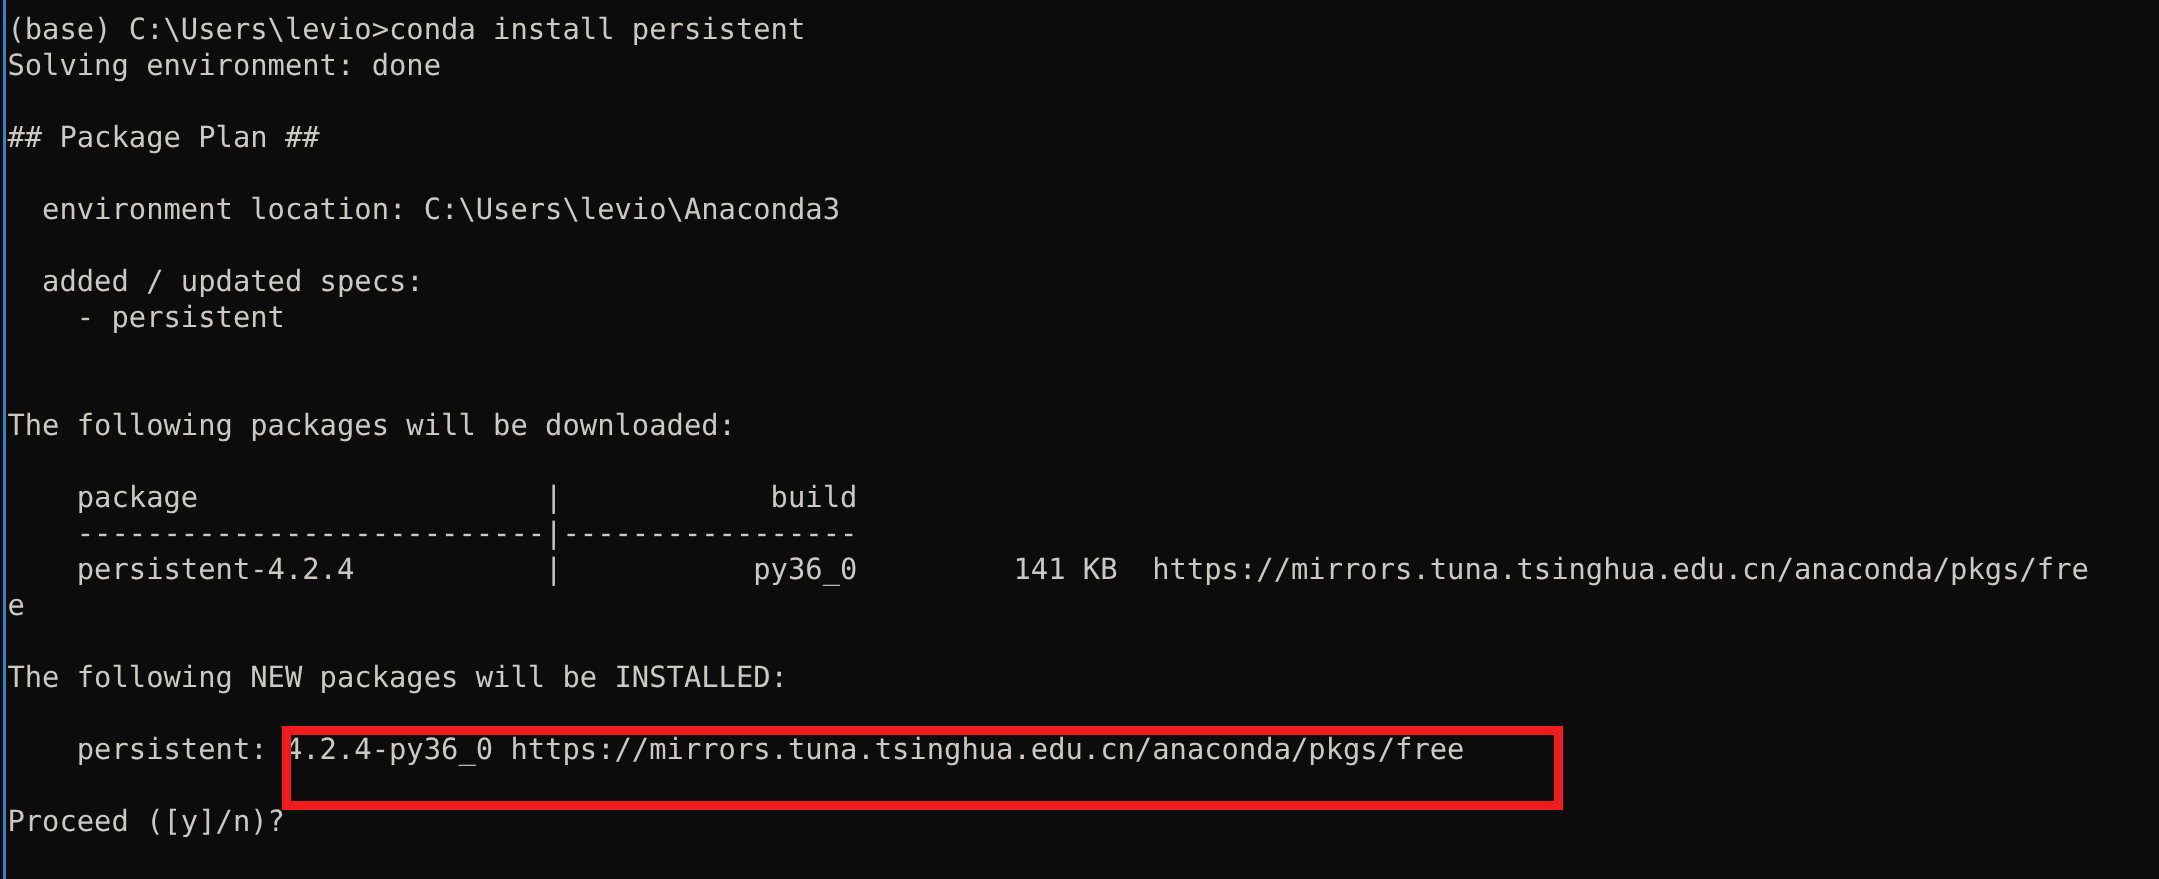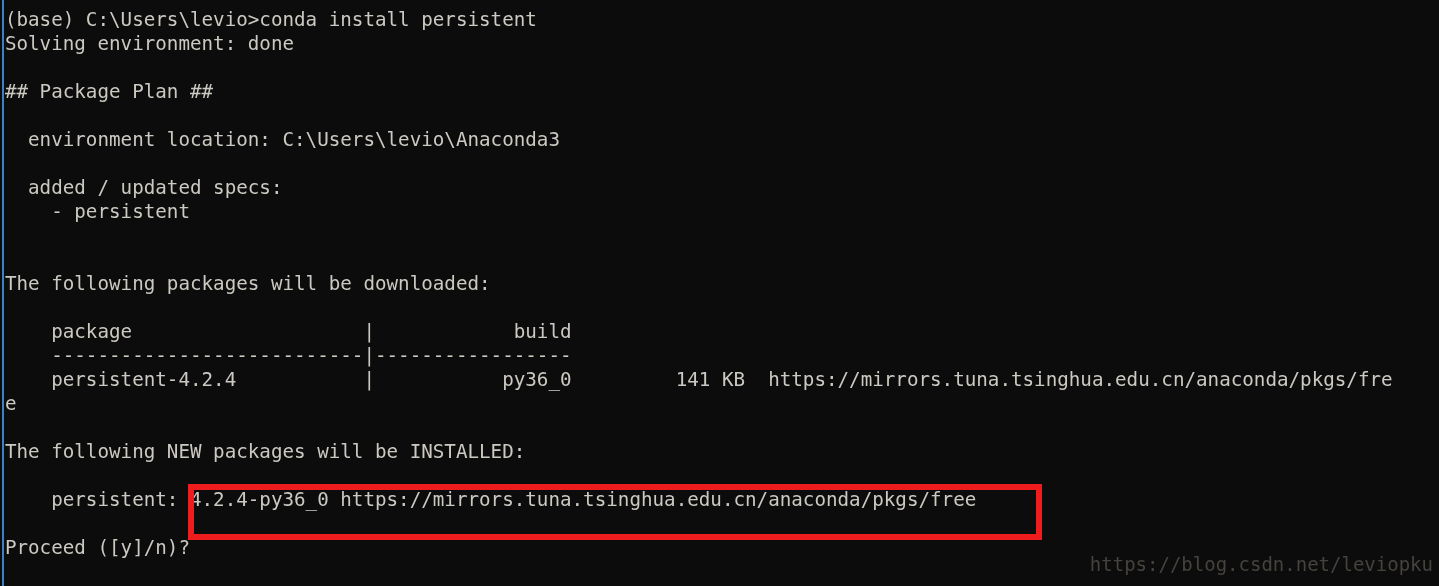--- a/index.html
+++ b/index.html
@@ -102,15 +102,14 @@
     <span class="line blank"></span>
     <span class="line">The following NEW packages will be INSTALLED:</span>
     <span class="line blank"></span>
     <span class="line">    persistent: 4.2.4-py36_0 https://mirrors.tuna.tsinghua.edu.cn/anaconda/pkgs/free</span>
     <span class="line blank"></span>
     <span class="line">Proceed ([y]/n)?</span>
   </div>
 
   <div id="highlight-box"></div>
 
-  <div id="watermark">https://blog.csdn.net/leviopku</div>
 
 </div>
 
 </body></html>

